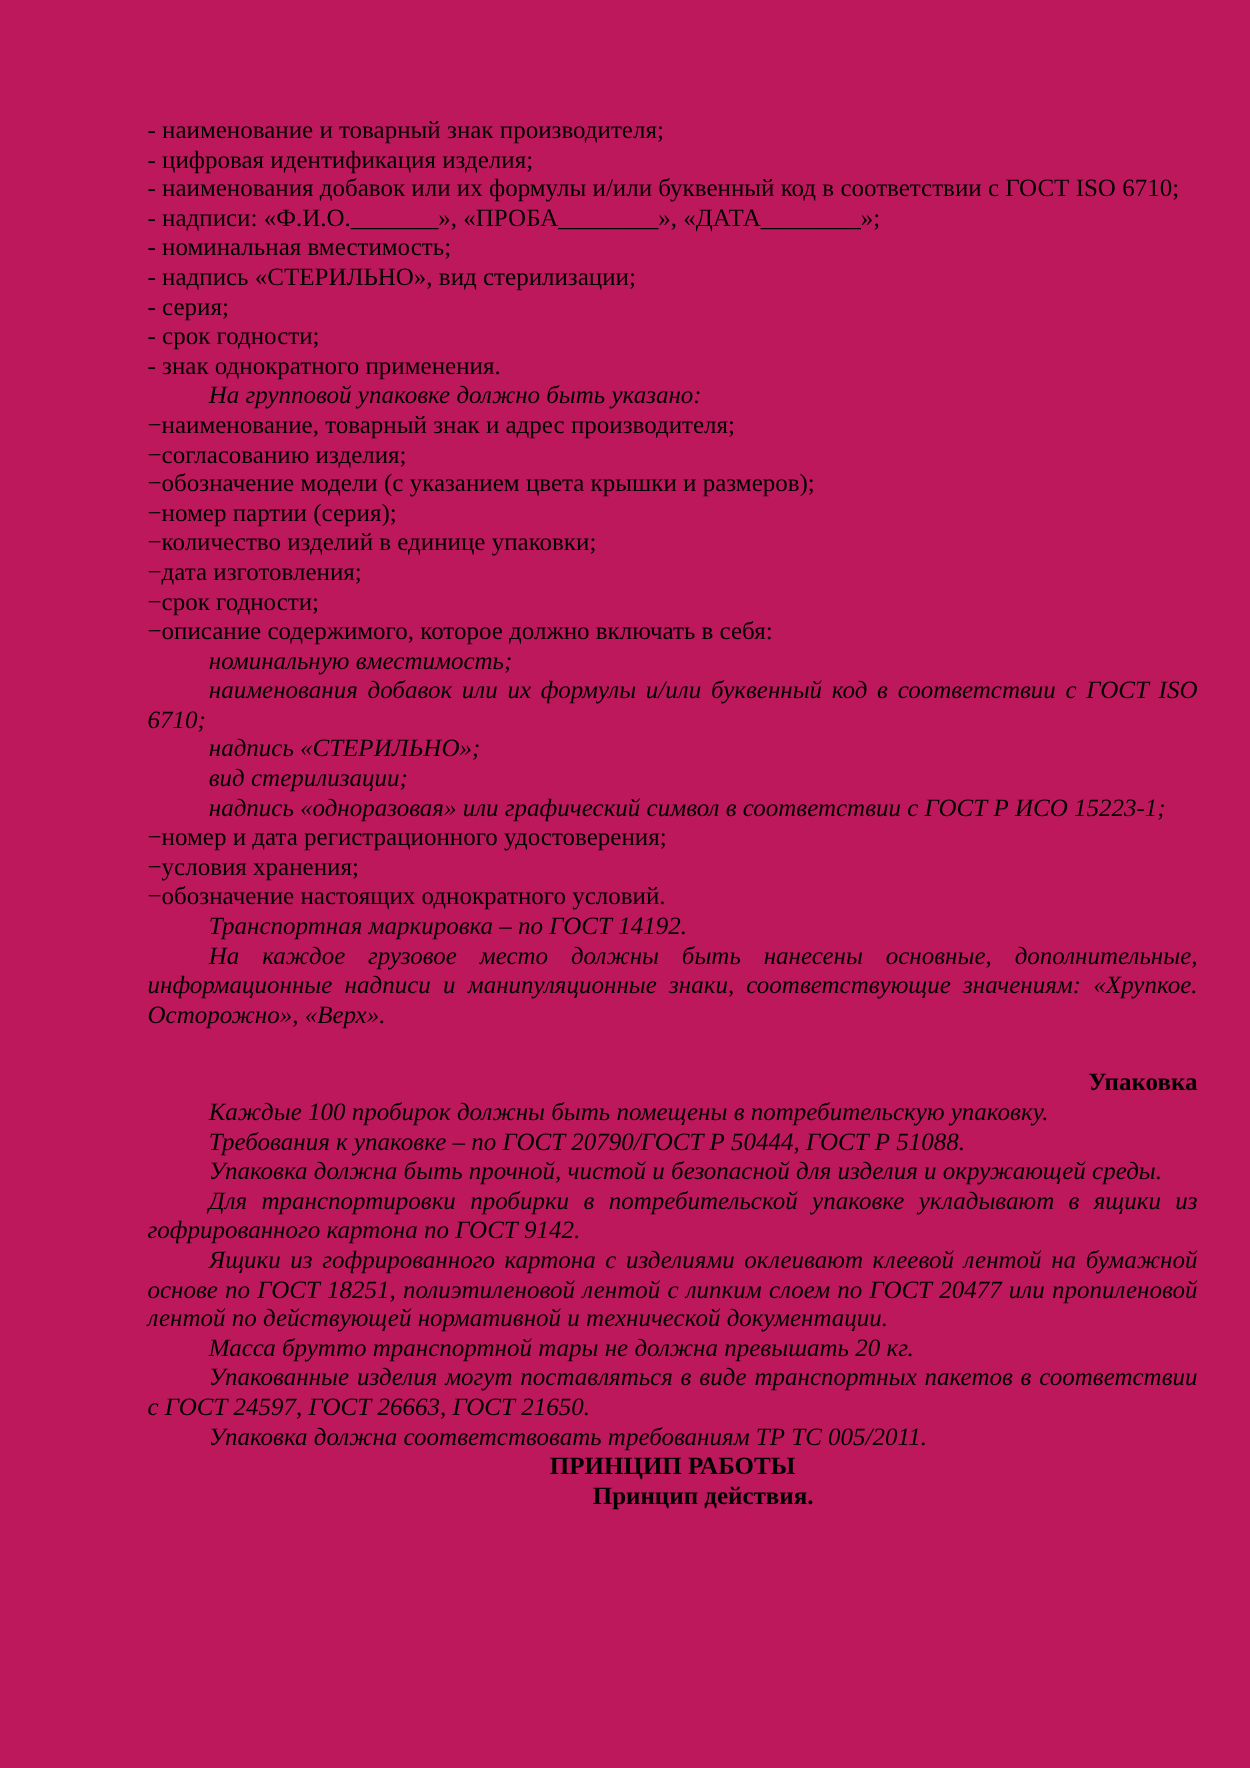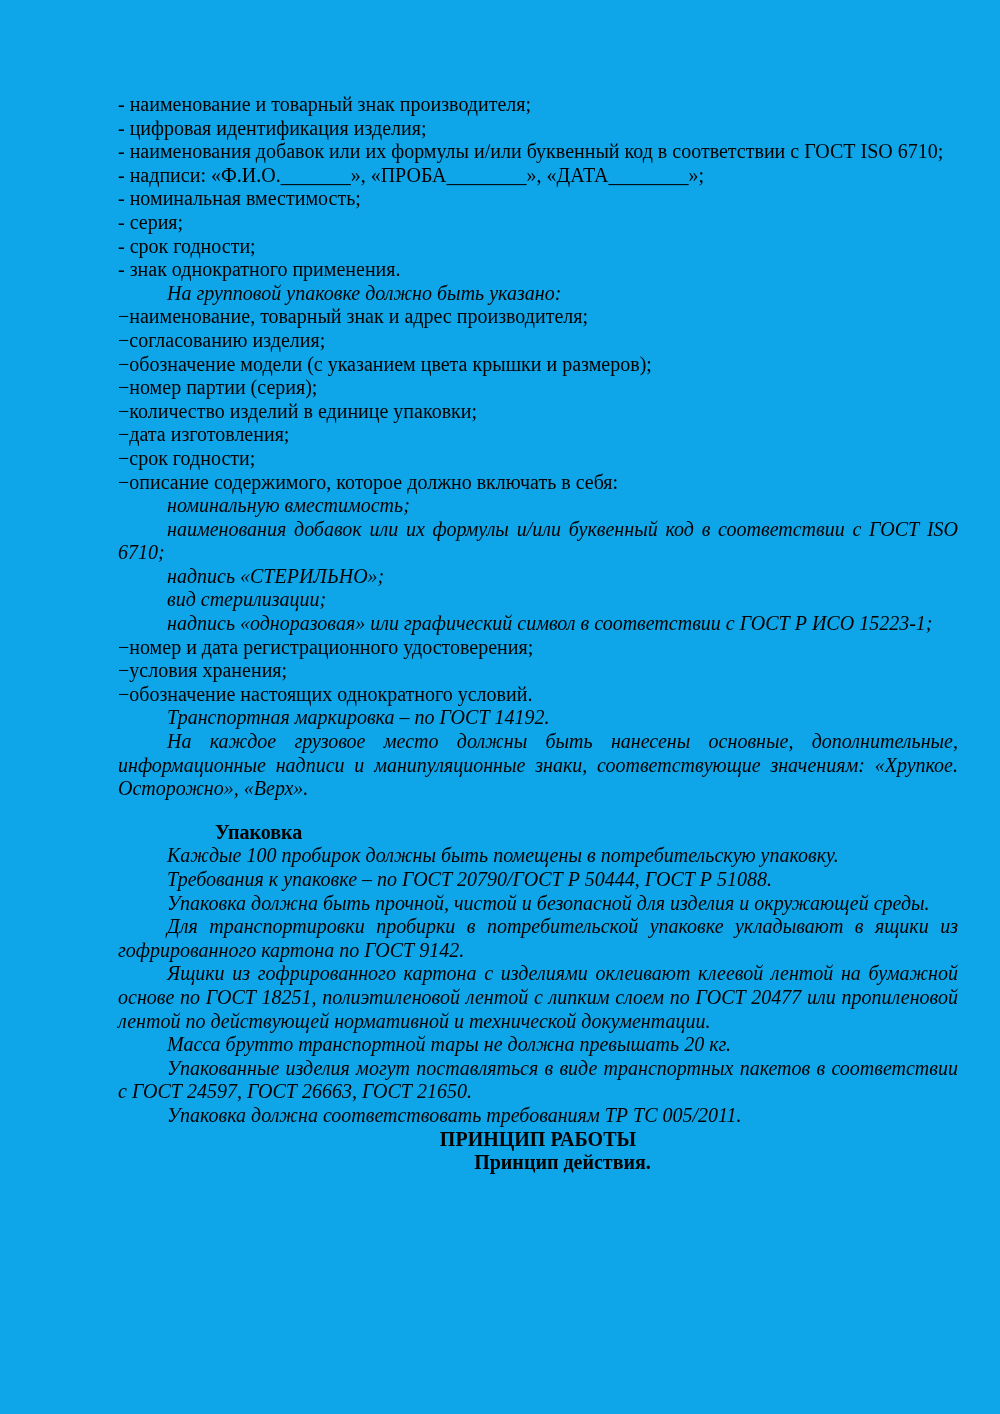--- a/index.html
+++ b/index.html
@@ -4,21 +4,21 @@
 <style>
   html, body {
     margin: 0;
     padding: 0;
     background: #ffffff;
   }
   .page {
     position: relative;
     width: 1000px;
     height: 1414px;
-    background: #0ea5e9;
+    background: #be185d;
     box-sizing: border-box;
     padding: 93px 42px 0 118px;
     overflow: hidden;
   }
   .doc {
     color: #000000;
     font-family: "Liberation Serif", "DejaVu Serif", serif;
     font-size: 20px;
     line-height: 23.6px;
   }
@@ -30,40 +30,41 @@
   .dash { text-indent: 0; }
   .minus { text-indent: 0; }
   .indent { text-indent: 49px; font-style: italic; }
   .bold-indent {
     text-indent: 49px;
     font-weight: bold;
     text-align: center;
   }
   .heading-sub {
     font-weight: bold;
-    text-align: left;
+    text-align: right;
     text-indent: 97px;
-    margin-top: 20px;
+    margin-top: 31px;
   }
   .heading-center {
     font-weight: bold;
     text-align: center;
     text-indent: 0;
   }
 </style>
 </head>
 <body>
 
 <div class="page">
   <div class="doc" id="doc">
       <p class="para dash">- наименование и товарный знак производителя;</p>
       <p class="para dash">- цифровая идентификация изделия;</p>
       <p class="para dash">- наименования добавок или их формулы и/или буквенный код в соответствии с ГОСТ ISO 6710;</p>
       <p class="para dash">- надписи: «Ф.И.О._______», «ПРОБА________», «ДАТА________»;</p>
       <p class="para dash">- номинальная вместимость;</p>
+      <p class="para dash">- надпись «СТЕРИЛЬНО», вид стерилизации;</p>
       <p class="para dash">- серия;</p>
       <p class="para dash">- срок годности;</p>
       <p class="para dash">- знак однократного применения.</p>
       <p class="para indent">На групповой упаковке должно быть указано:</p>
       <p class="para minus">−наименование, товарный знак и адрес производителя;</p>
       <p class="para minus">−согласованию изделия;</p>
       <p class="para minus">−обозначение модели (с указанием цвета крышки и размеров);</p>
       <p class="para minus">−номер партии (серия);</p>
       <p class="para minus">−количество изделий в единице упаковки;</p>
       <p class="para minus">−дата изготовления;</p>

